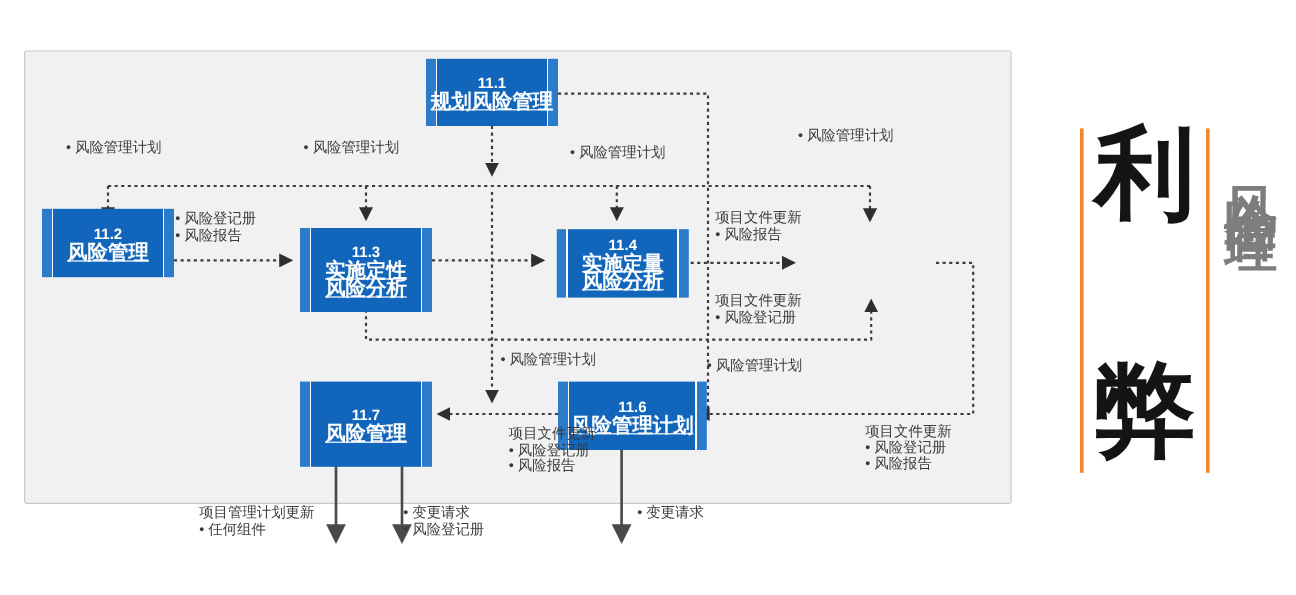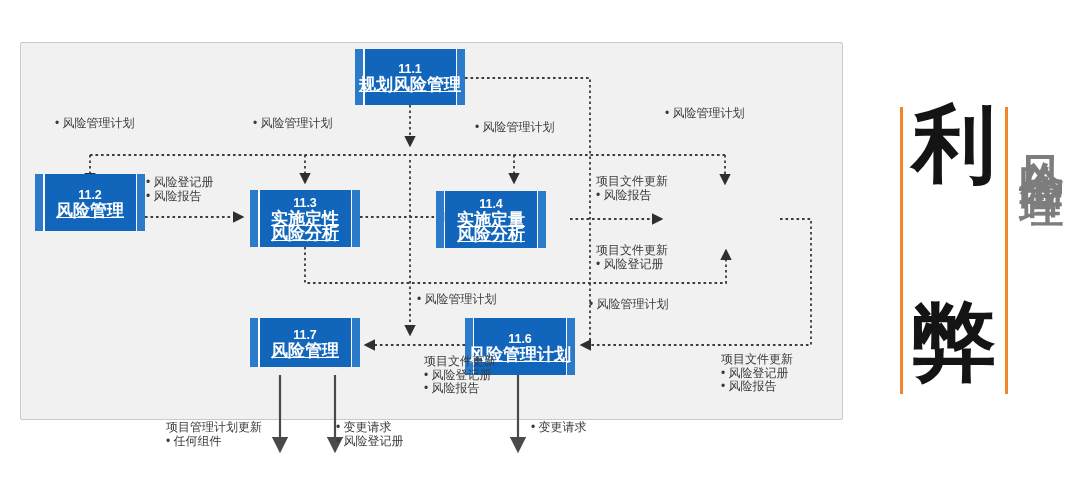--- a/index.html
+++ b/index.html
@@ -85,35 +85,35 @@
   </svg>
 
   <div class="node" style="left:355px;top:49px;width:110px;height:56px">
     <div class="node-id">11.1</div>
     <div class="node-name">规划风险管理</div>
   </div>
   <div class="node" style="left:35px;top:174px;width:110px;height:57px">
     <div class="node-id">11.2</div>
     <div class="node-name">风险管理</div>
   </div>
-  <div class="node" style="left:250px;top:190px;width:110px;height:57px">
+  <div class="node" style="left:250px;top:190px;width:110px;height:70px">
     <div class="node-id">11.3</div>
     <div class="node-name">实施定性
 风险分析</div>
   </div>
-  <div class="node" style="left:436px;top:191px;width:110px;height:57px">
+  <div class="node" style="left:464px;top:191px;width:110px;height:57px">
     <div class="node-id">11.4</div>
     <div class="node-name">实施定量
 风险分析</div>
   </div>
-  <div class="node" style="left:465px;top:318px;width:110px;height:57px">
+  <div class="node" style="left:465px;top:318px;width:124px;height:57px">
     <div class="node-id">11.6</div>
     <div class="node-name">风险管理计划</div>
   </div>
-  <div class="node" style="left:250px;top:318px;width:110px;height:49px">
+  <div class="node" style="left:250px;top:318px;width:110px;height:71px">
     <div class="node-id">11.7</div>
     <div class="node-name">风险管理</div>
   </div>
 
   <div class="note" style="left:55px;top:117px">
     <div>• 风险管理计划</div>
   </div>
   <div class="note" style="left:253px;top:117px">
     <div>• 风险管理计划</div>
   </div>

